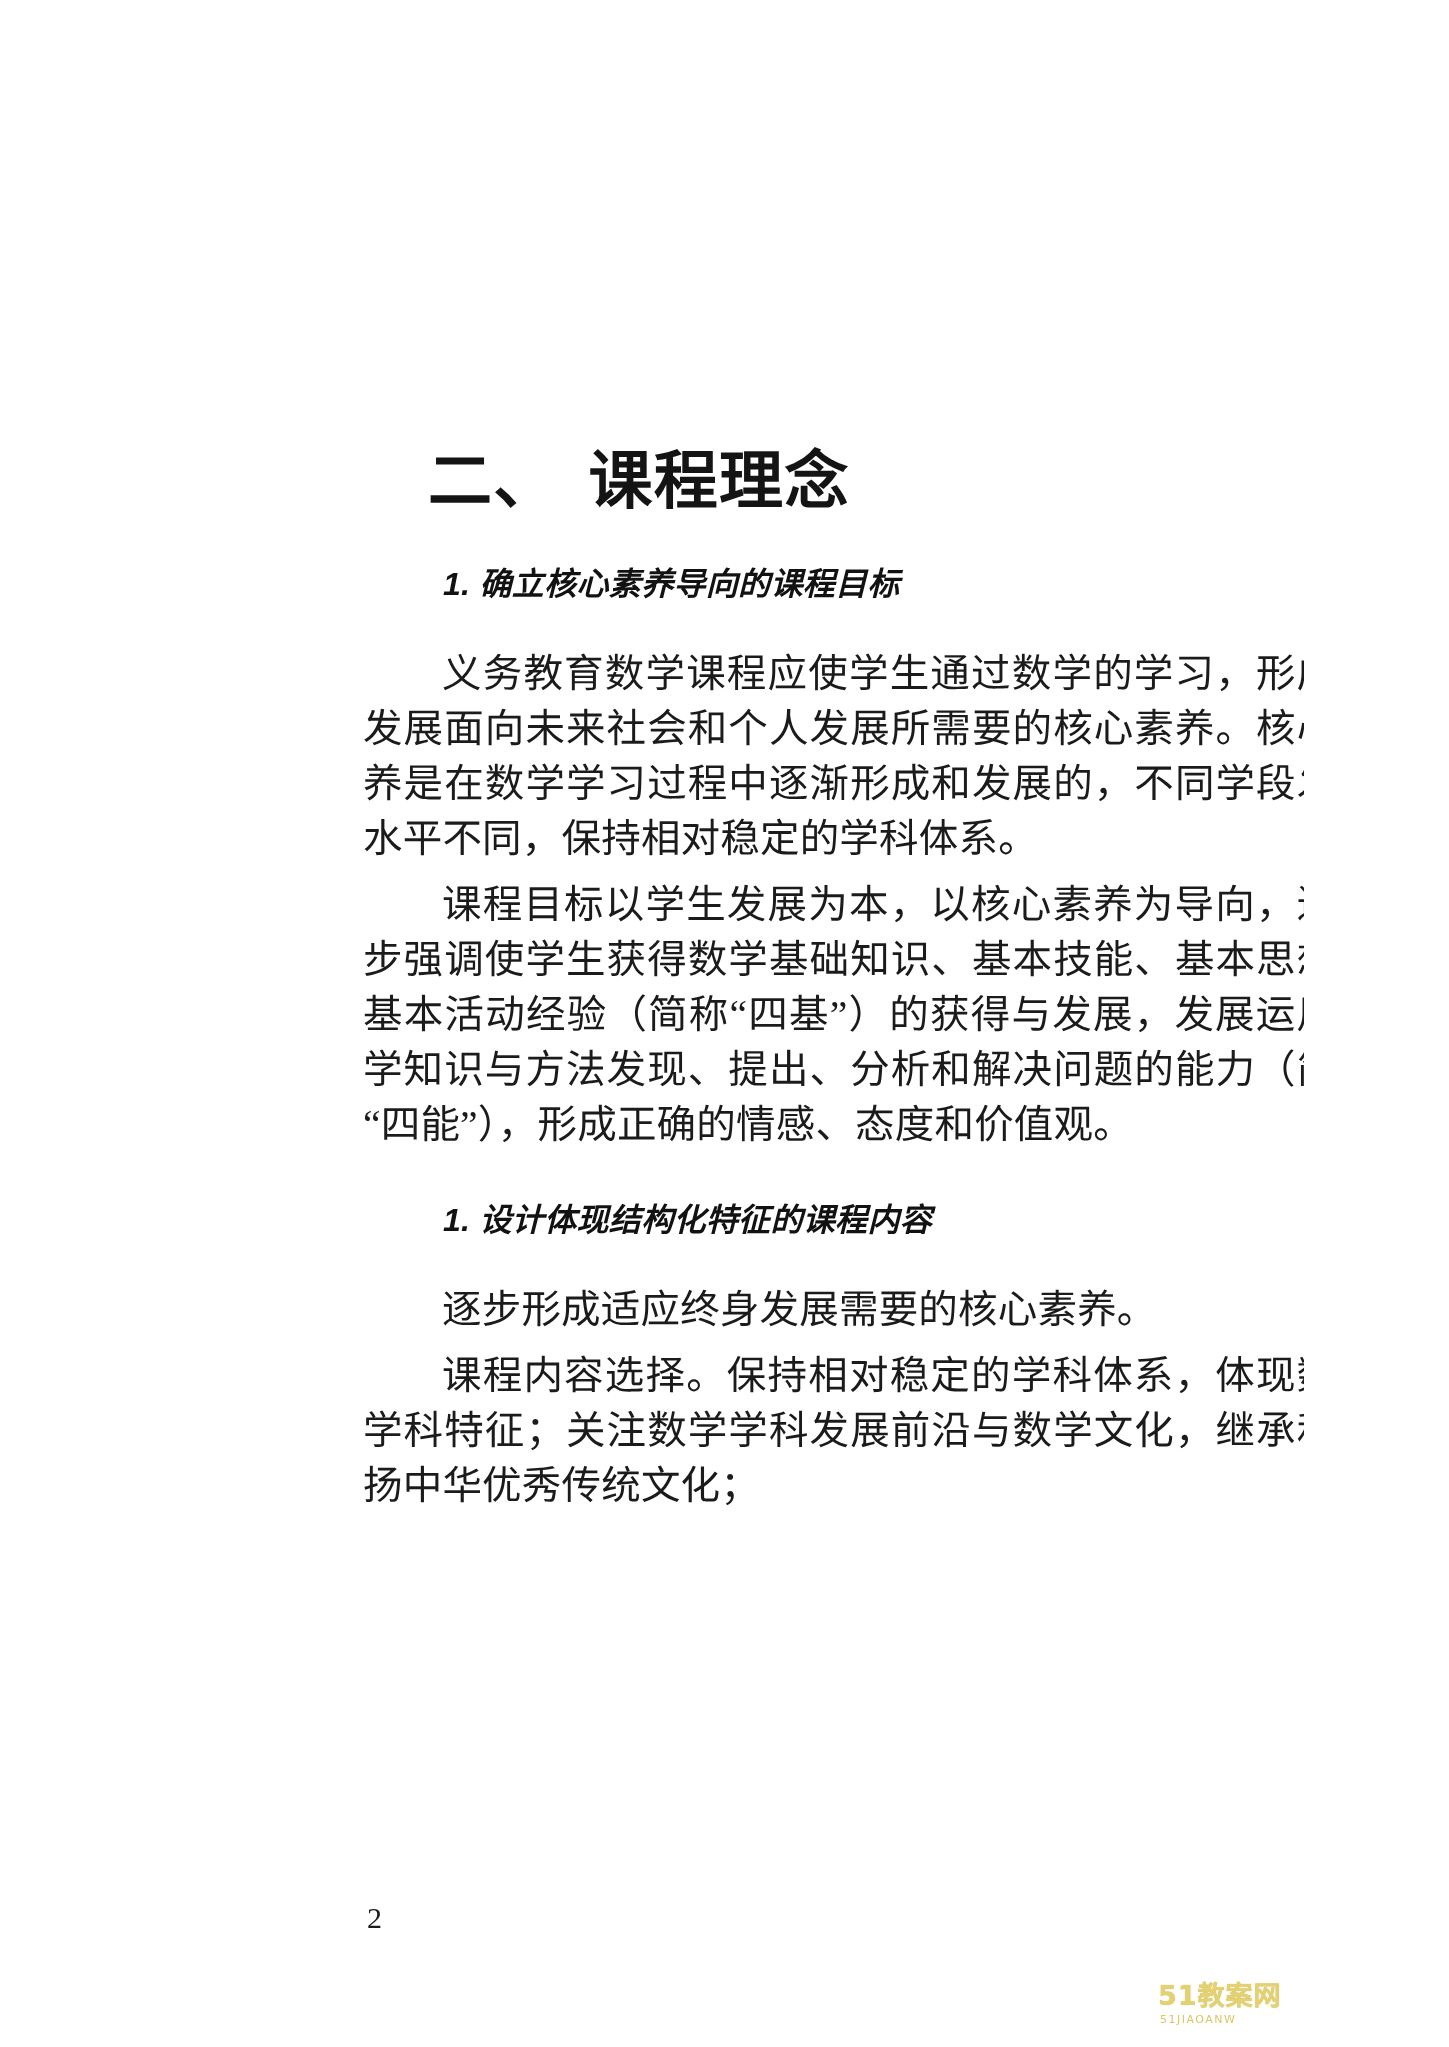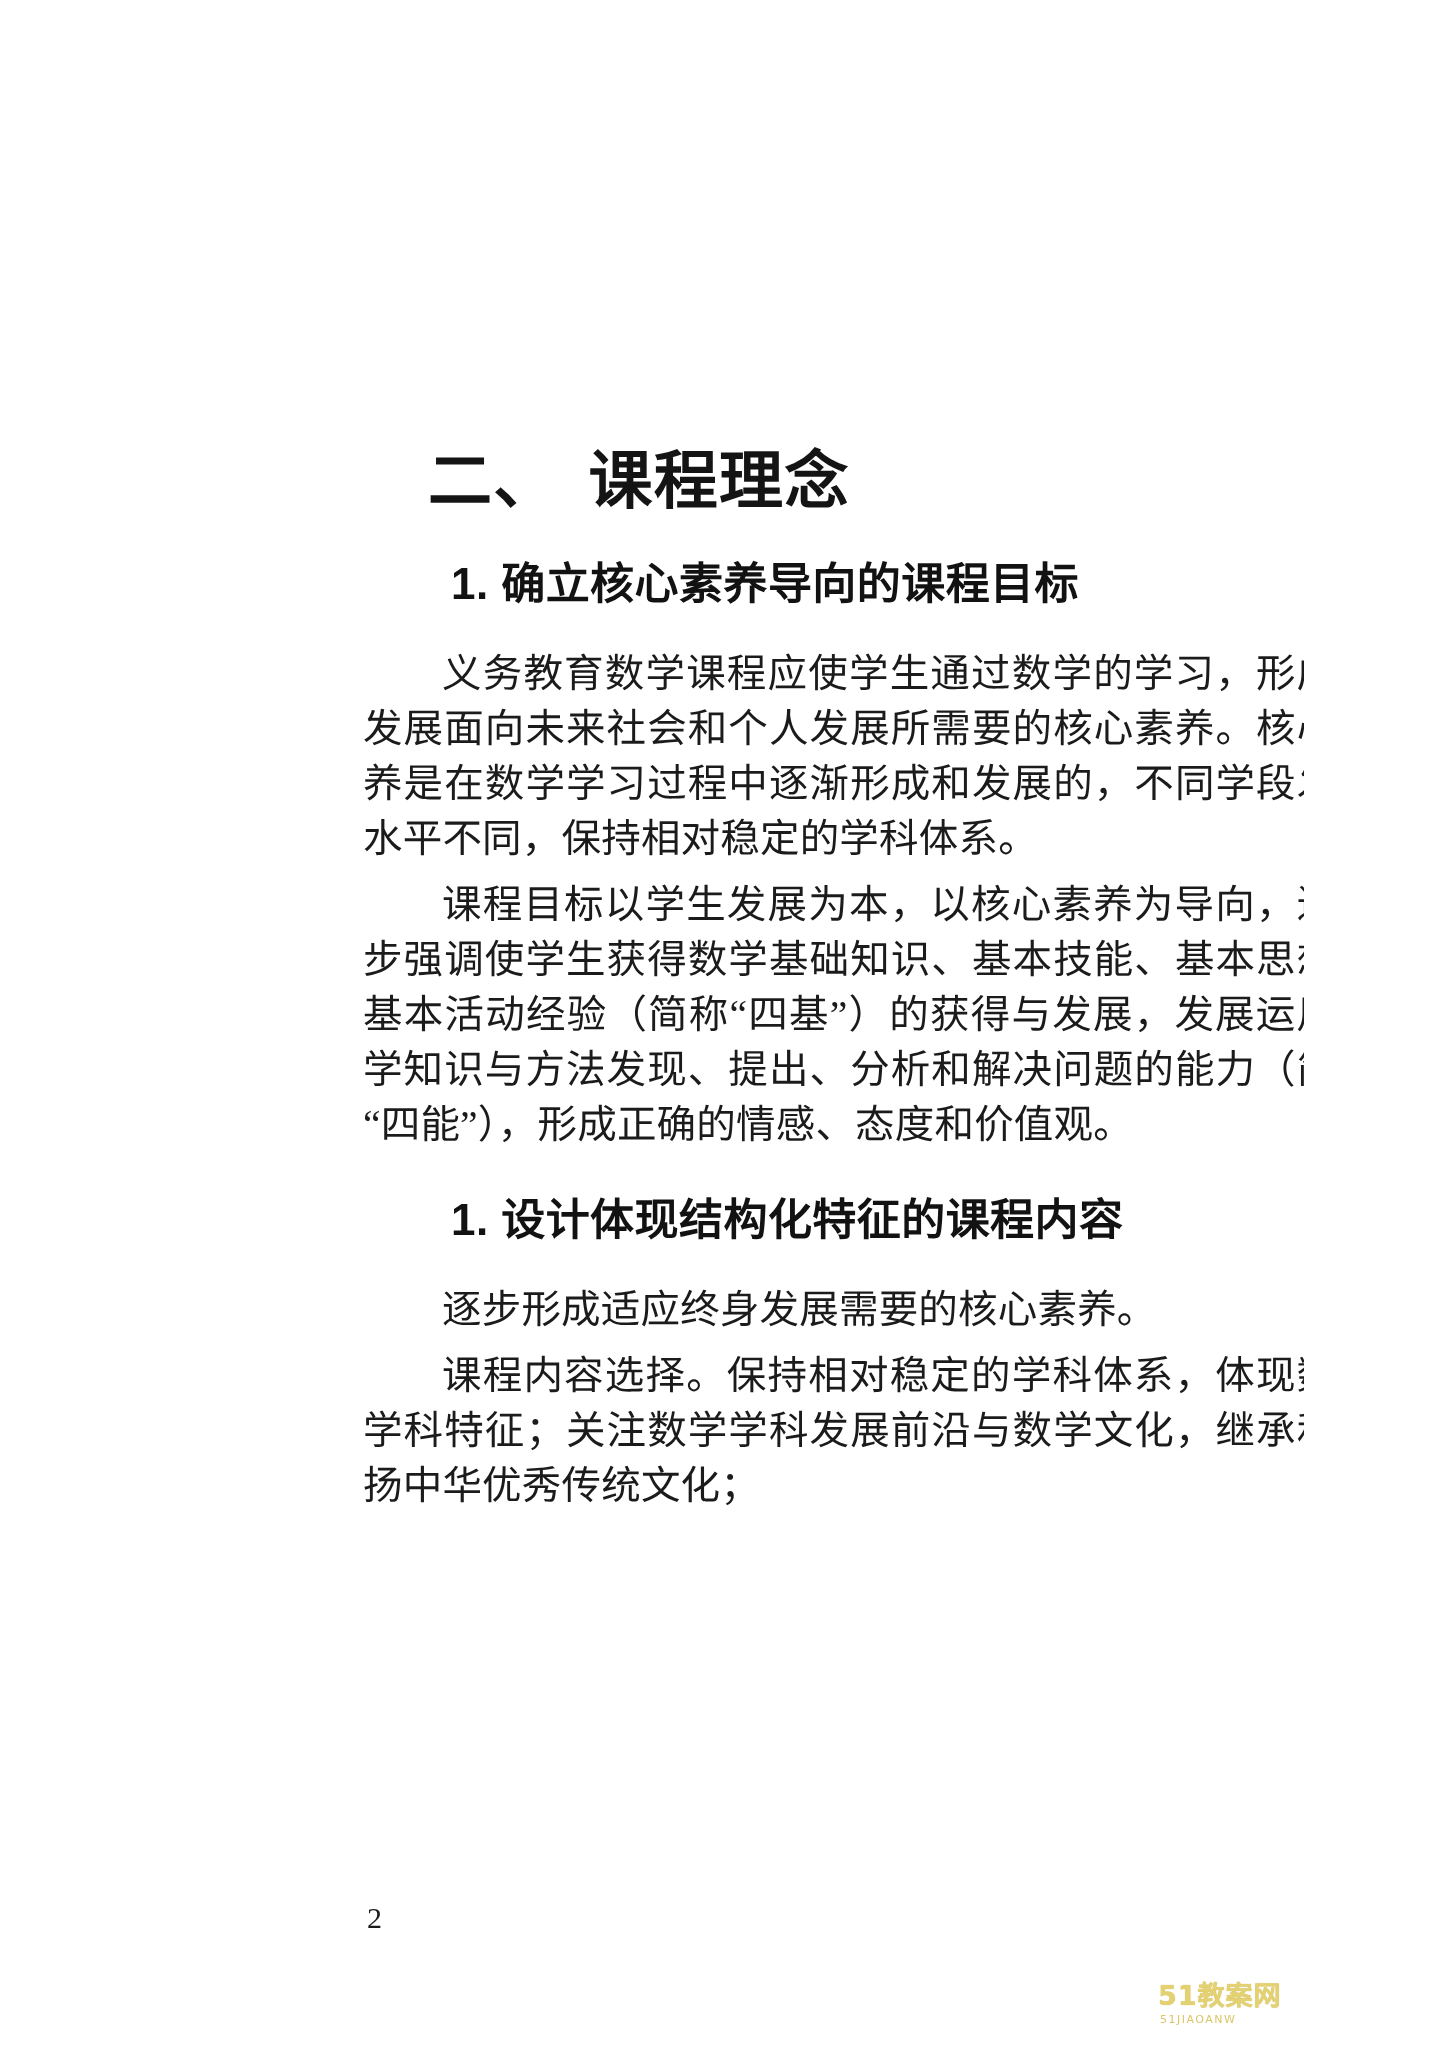--- a/index.html
+++ b/index.html
@@ -53,26 +53,27 @@
     text-align: justify;
     text-justify: inter-ideograph;
     letter-spacing: 0.005em;
   }
   .para-first {
     margin-top: 135px;
   }
   .section-heading {
     font-family: "Liberation Sans", "DejaVu Sans", sans-serif;
     font-weight: bold;
-    font-size: 44px;
+    font-size: 32px;
     line-height: 50px;
     color: #121212;
-    margin: 0;
+    margin: 16px;
     text-indent: 2em;
     letter-spacing: 0.01em;
+    font-style: italic;
   }
   .gap-before-heading { margin-top: 42px; }
   .gap-after-heading  { margin-top: 38px; }
   .tight { margin-top: 11px; }
 
   .page-number {
     position: absolute;
     left: 222px;
     bottom: 114px;
     font-family: "Liberation Serif", "DejaVu Serif", serif;

